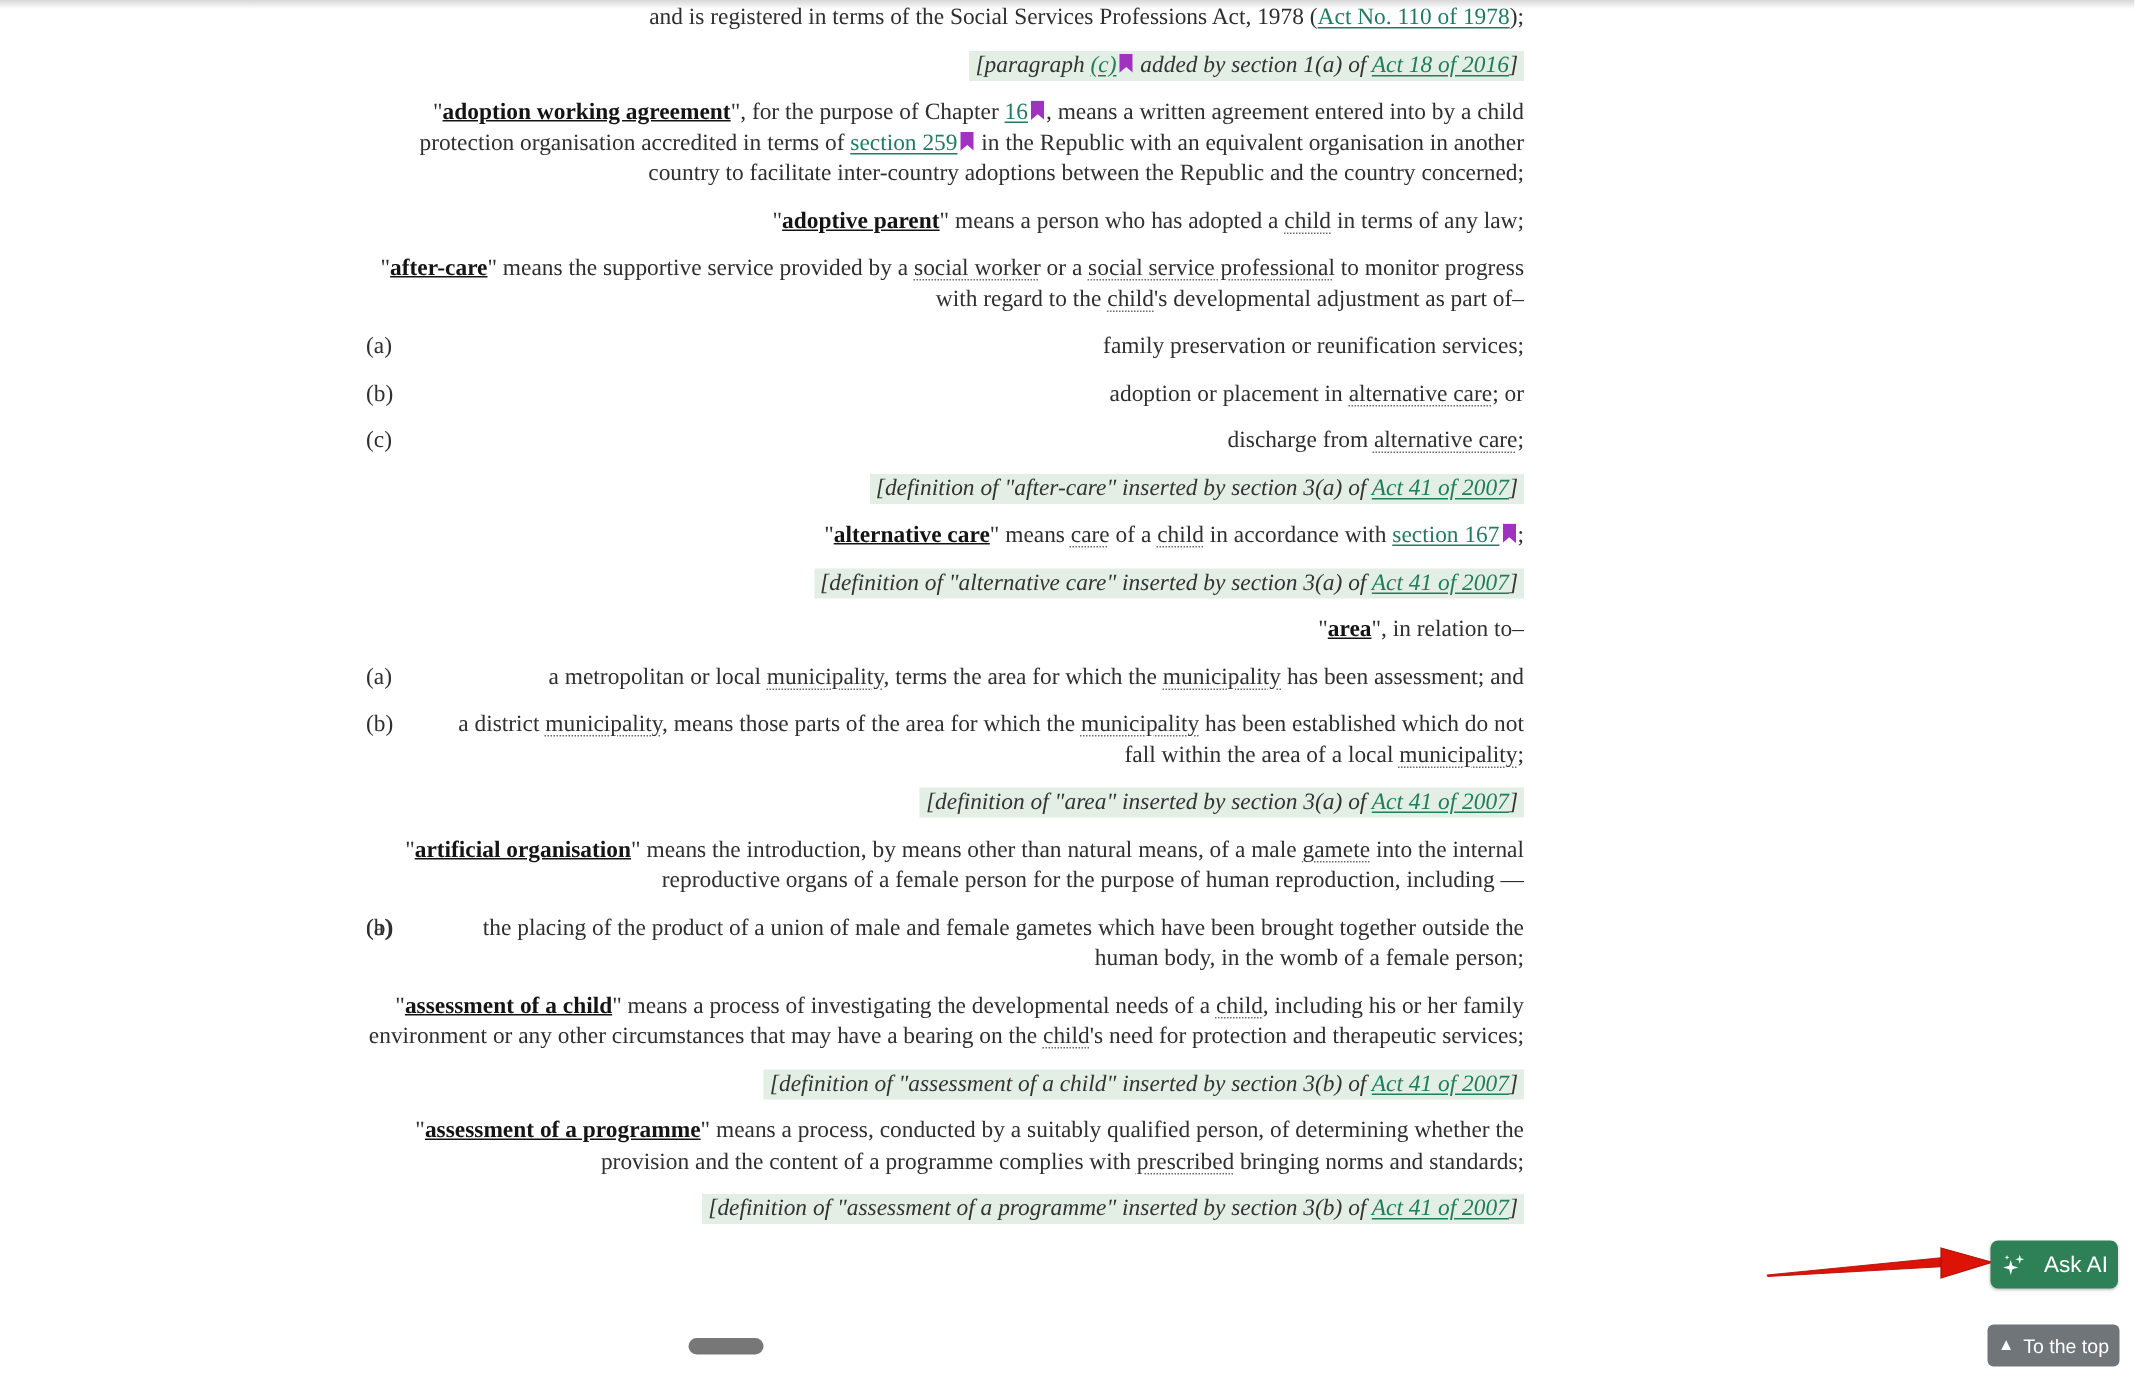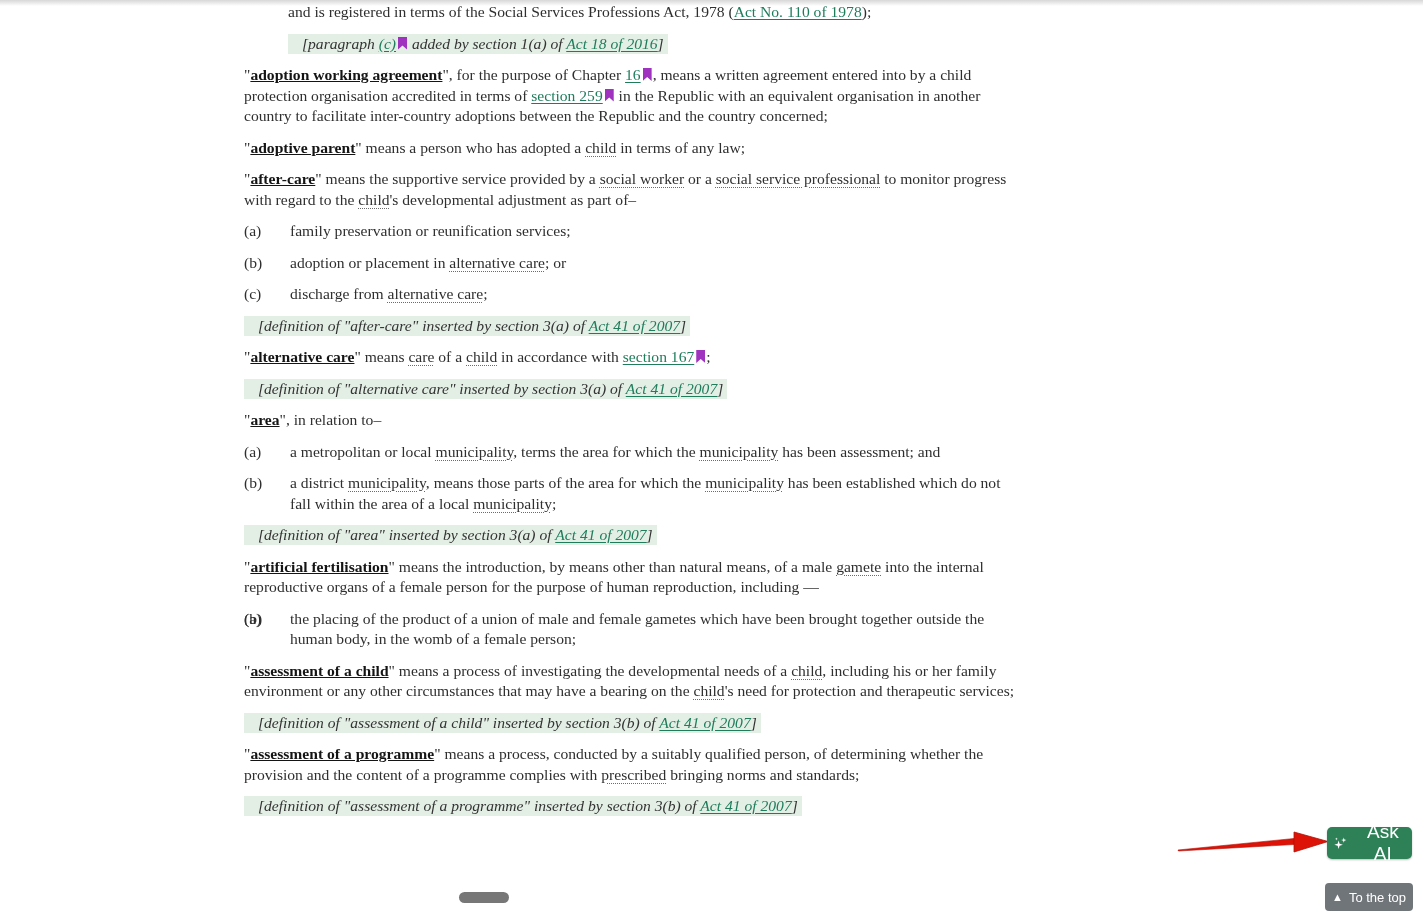--- a/index.html
+++ b/index.html
@@ -12,31 +12,31 @@
     line-height: 20.5px;
     color: #2f2f2f;
     overflow: hidden;
     position: relative;
   }
   .top-edge {
     position: absolute; top: 0; left: 0; width: 100%; height: 6px;
     background: linear-gradient(to bottom, #d7d7d7, #ffffff);
   }
   .content {
-    position: absolute; left: 244px; top: 2px; width: 772px;
+    position: absolute; left: 244px; top: 2px; width: 772px; text-align: right;
   }
   .block { margin: 0 0 11px 0; }
   .block.continuation { margin-left: 44px; }
   .block.annotation.indented { margin-left: 44px; }
   .block.hang { position: relative; padding-left: 46px; }
   .block.hang .label { position: absolute; left: 0; top: 0; }
   .block.annotation { font-style: italic; color: #333333; }
   .annotation-box {
     background: #e3eee5;
-    padding: 1px 4px 2px 14px;
+    padding: 1px 4px 2px 4px;
     -webkit-box-decoration-break: clone;
     box-decoration-break: clone;
   }
   a.doclink {
     color: #1f7d5c;
     text-decoration: underline;
     text-underline-offset: 2px;
     cursor: pointer;
   }
   .term {
@@ -61,21 +61,21 @@
     position: absolute;
     display: flex; align-items: center; justify-content: center;
     color: #ffffff;
     font-family: "Liberation Sans", sans-serif;
     border: none; border-radius: 5px;
     cursor: pointer;
   }
   .ask-ai {
     left: 1327px; top: 827px; width: 85px; height: 32px;
     background: #2e8157;
-    font-size: 19px; gap: 12px;
+    font-size: 15px; gap: 12px;
     box-shadow: 0 1px 2px rgba(0,0,0,0.25);
   }
   .to-top {
     left: 1325px; top: 883px; width: 88px; height: 28px;
     background: #70757a;
     font-size: 13px; gap: 6px;
     border-radius: 4px;
   }
   .to-top .tri { font-size: 11px; }
   .red-arrow { position: absolute; left: 1172px; top: 824px; pointer-events: none; }
@@ -99,21 +99,21 @@
     <div class="block hang"><span class="label">(a)</span><span><span>family preservation or reunification services;</span></span></div>
     <div class="block hang"><span class="label">(b)</span><span><span>adoption or placement in </span><span class="term">alternative care</span><span>; or</span></span></div>
     <div class="block hang"><span class="label">(c)</span><span><span>discharge from </span><span class="term">alternative care</span><span>;</span></span></div>
     <div class="block annotation"><span class="annotation-box"><span>[definition of "after-care" inserted by section 3(a) of </span><a class="doclink" href="#">Act 41 of 2007</a><span>]</span></span></div>
     <div class="block paragraph"><span>"</span><b class="defterm">alternative care</b><span>" means </span><span class="term">care</span><span> of a </span><span class="term">child</span><span> in accordance with </span><a class="doclink" href="#">section 167</a><span class="bookmark"></span><span>;</span></div>
     <div class="block annotation"><span class="annotation-box"><span>[definition of "alternative care" inserted by section 3(a) of </span><a class="doclink" href="#">Act 41 of 2007</a><span>]</span></span></div>
     <div class="block paragraph"><span>"</span><b class="defterm">area</b><span>", in relation to–</span></div>
     <div class="block hang"><span class="label">(a)</span><span><span>a metropolitan or local </span><span class="term">municipality</span><span>, terms the area for which the </span><span class="term">municipality</span><span> has been assessment; and</span></span></div>
     <div class="block hang"><span class="label">(b)</span><span><span>a district </span><span class="term">municipality</span><span>, means those parts of the area for which the </span><span class="term">municipality</span><span> has been established which do not fall within the area of a local </span><span class="term">municipality</span><span>;</span></span></div>
     <div class="block annotation"><span class="annotation-box"><span>[definition of "area" inserted by section 3(a) of </span><a class="doclink" href="#">Act 41 of 2007</a><span>]</span></span></div>
-    <div class="block paragraph"><span>"</span><b class="defterm">artificial fertilisation</b><span>" means the introduction, by means other than natural means, of a male </span><span class="term">gamete</span><span> into the internal reproductive organs of a female person for the purpose of human reproduction, including —</span></div>
+    <div class="block paragraph"><span>"</span><b class="defterm">artificial organisation</b><span>" means the introduction, by means other than natural means, of a male </span><span class="term">gamete</span><span> into the internal reproductive organs of a female person for the purpose of human reproduction, including —</span></div>
     <div class="block hang"><span class="label">(a)</span></div>
     <div class="block hang"><span class="label">(b)</span><span><span>the placing of the product of a union of male and female gametes which have been brought together outside the human body, in the womb of a female person;</span></span></div>
     <div class="block paragraph"><span>"</span><b class="defterm">assessment of a child</b><span>" means a process of investigating the developmental needs of a </span><span class="term">child</span><span>, including his or her family environment or any other circumstances that may have a bearing on the </span><span class="term">child</span><span>'s need for protection and therapeutic services;</span></div>
     <div class="block annotation"><span class="annotation-box"><span>[definition of "assessment of a child" inserted by section 3(b) of </span><a class="doclink" href="#">Act 41 of 2007</a><span>]</span></span></div>
     <div class="block paragraph"><span>"</span><b class="defterm">assessment of a programme</b><span>" means a process, conducted by a suitably qualified person, of determining whether the provision and the content of a programme complies with </span><span class="term">prescribed</span><span> bringing norms and standards;</span></div>
     <div class="block annotation"><span class="annotation-box"><span>[definition of "assessment of a programme" inserted by section 3(b) of </span><a class="doclink" href="#">Act 41 of 2007</a><span>]</span></span></div>
   </div>
 
 <svg class="red-arrow" width="160" height="38" viewBox="0 0 160 38">
   <polygon points="6,26 122,14.5 122,20.5 6.5,27" fill="#dd1308" stroke="#b01208" stroke-width="0.6"></polygon>

